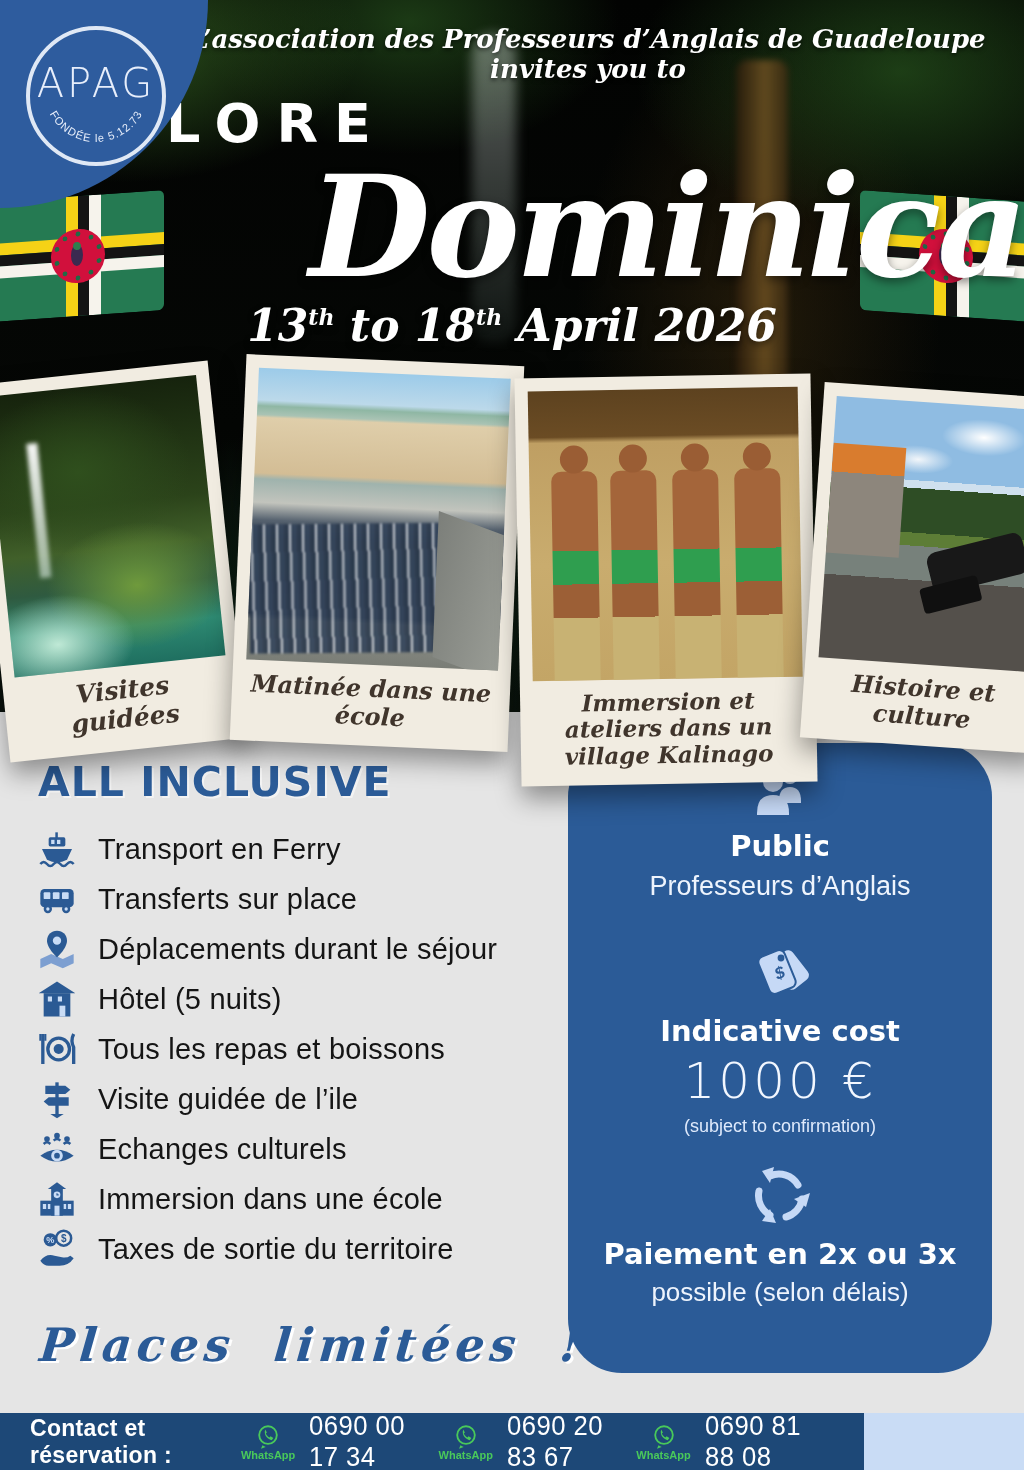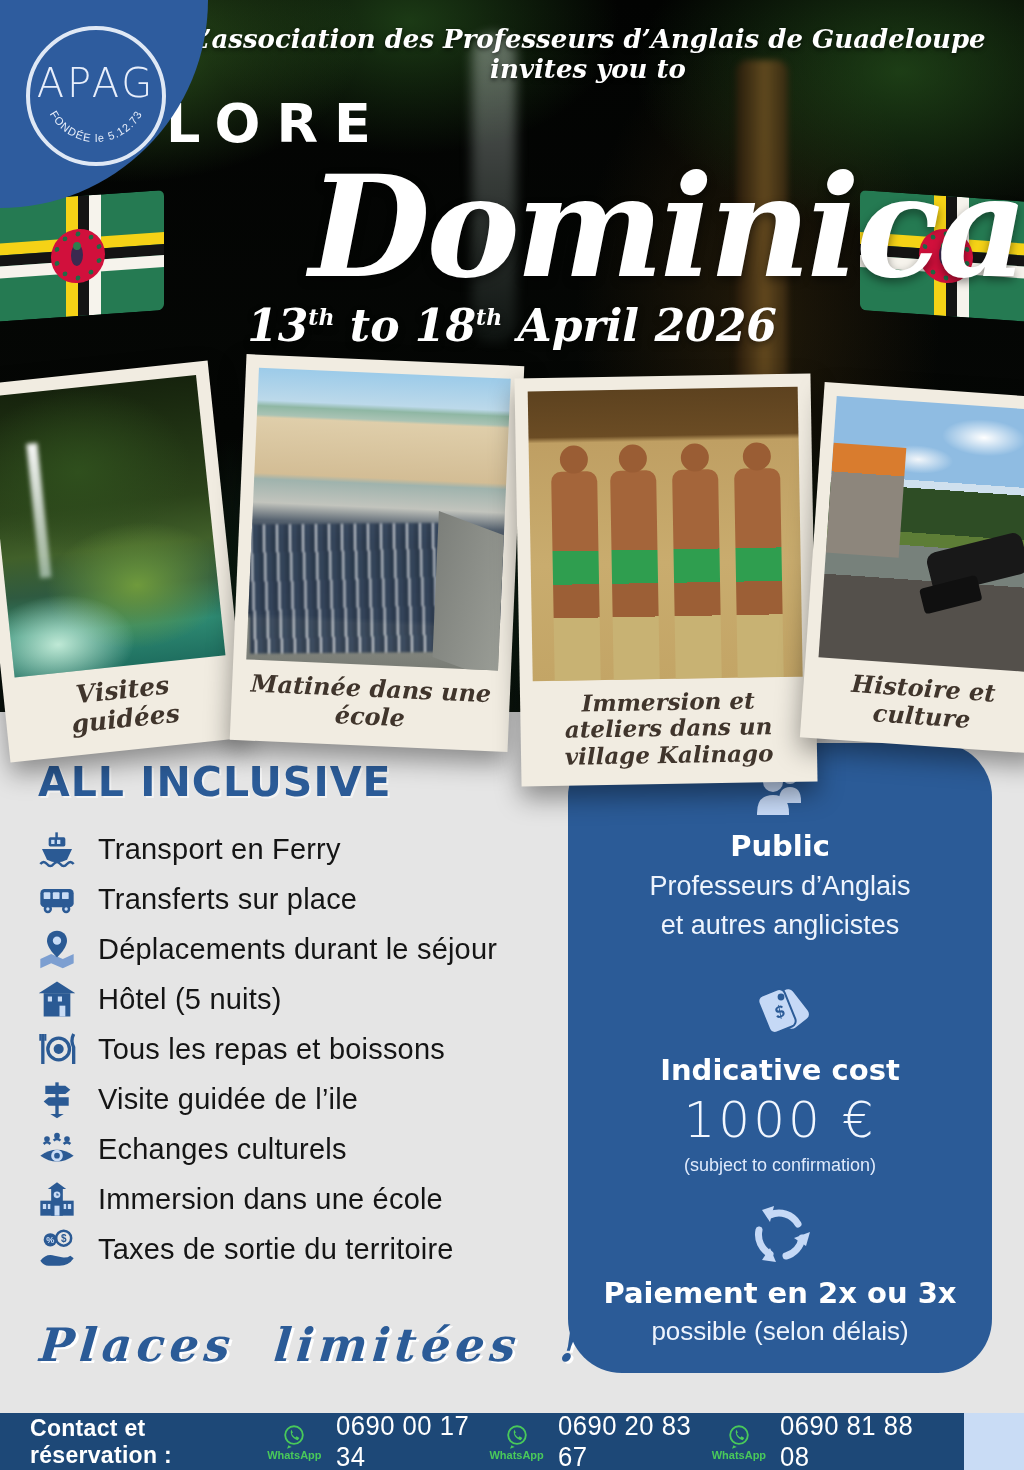--- a/index.html
+++ b/index.html
@@ -119,21 +119,21 @@
   .info-card .ic-icon { flex:0 0 auto; }
   .ic-title { font-family:"DejaVu Sans", sans-serif; font-weight:bold; font-size:29px; margin-top:10px; }
   .ic-line { font-size:27px; margin-top:8px; color:#eef4fd; }
   .cost-value { font-family:"DejaVu Sans", sans-serif; font-weight:200; font-size:50px;
     letter-spacing:3px; margin-top:4px; color:#f2f7ff; }
   .cost-note { font-size:18px; margin-top:6px; color:#dfeafc; }
   .pay-note { font-size:26px; margin-top:6px; color:#eef4fd; }
   .mt26 { margin-top:26px; } .mt34 { margin-top:34px; }
 
   
-  .contact-bar { position:absolute; left:0; bottom:0; width:964px; height:57px; background:#1d4877;
+  .contact-bar { position:absolute; left:0; bottom:0; width:864px; height:57px; background:#1d4877;
     display:flex; align-items:center; padding:9px 30px; z-index:8; }
   .contact-label { color:#ffffff; font-weight:bold; font-size:23px; letter-spacing:.3px; }
   .wa-group { display:flex; align-items:center; margin-left:auto; }
   .wa-badge { display:flex; flex-direction:column; align-items:center; margin-right:14px; }
   .wa-badge svg { width:26px; height:26px; }
   .wa-label { color:#49c95a; font-size:11px; font-weight:bold; margin-top:0; }
   .phone { color:#ffffff; font-size:27px; letter-spacing:.5px; transform:scaleX(.95); transform-origin:left; }
 </style>
 </head>
 <body>
@@ -374,21 +374,20 @@
 
   <aside class="info-card">
     <svg class="ic-icon" width="62" height="54" viewBox="0 0 62 54" fill="#c6d9f6">
       <circle cx="41" cy="11" r="8"></circle>
       <path d="M30 36 q0 -14 11 -14 q11 0 11 14 v2 h-22 z"></path>
       <circle cx="24" cy="17" r="10"></circle>
       <path d="M8 48 q0 -18 16 -18 q16 0 16 18 v2 H8 z"></path>
     </svg>
     <div class="ic-title">Public</div>
     <div class="ic-line">Professeurs d’Anglais</div>
-    <div class="ic-line">et autres anglicistes</div>
 
     <svg class="ic-icon mt34" width="66" height="68" viewBox="0 0 66 68">
       <rect x="30" y="16" width="26" height="36" rx="6" fill="#c6d9f6" transform="rotate(-38 43 34)"></rect>
       <rect x="16" y="16" width="28" height="40" rx="6" fill="#c6d9f6" stroke="#2b5b97" stroke-width="2" transform="rotate(-22 30 36)"></rect>
       <circle cx="34" cy="22" r="3.4" fill="#2b5b97"></circle>
       <text x="29" y="44" font-size="17" font-weight="bold" fill="#2b5b97" transform="rotate(-22 30 40)" font-style="italic">$</text>
     </svg>
     <div class="ic-title">Indicative cost</div>
     <div class="cost-value">1000 €</div>
     <div class="cost-note">(subject to confirmation)</div>

